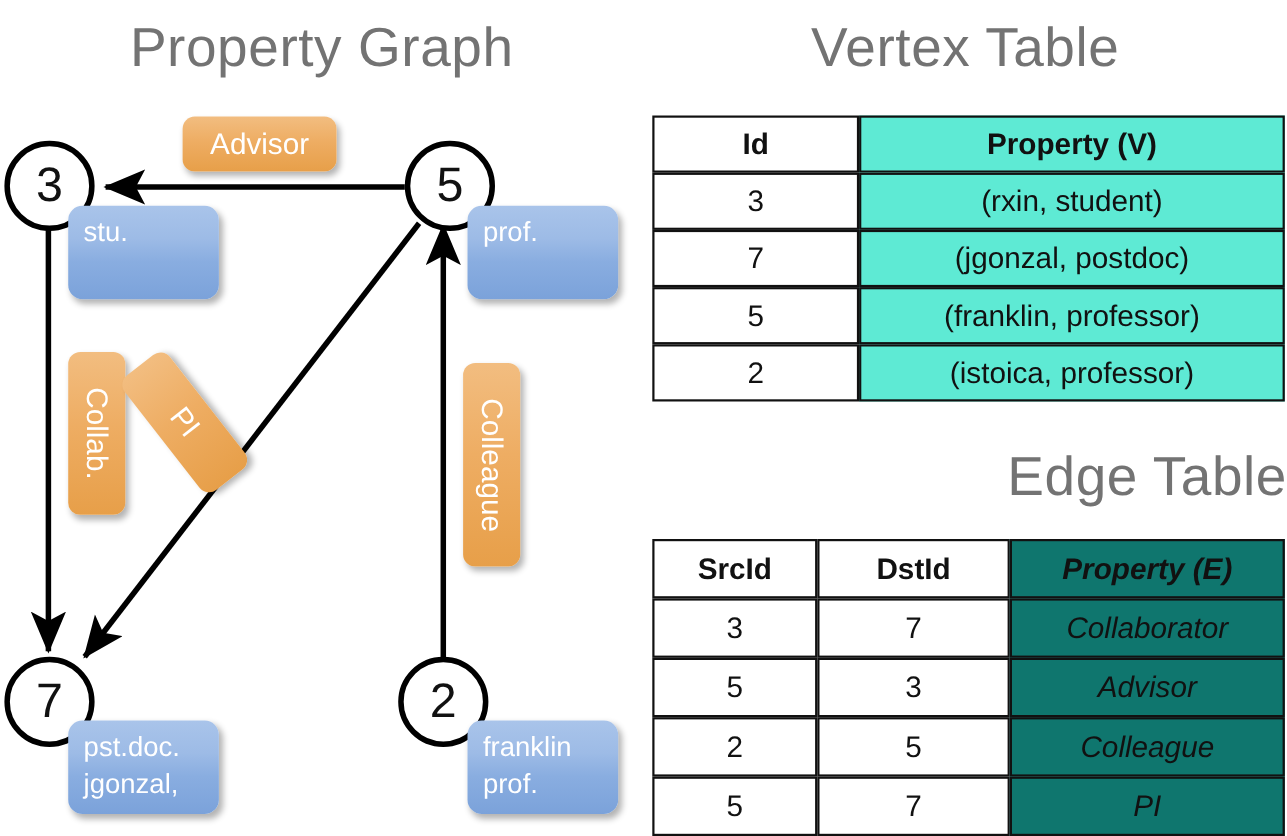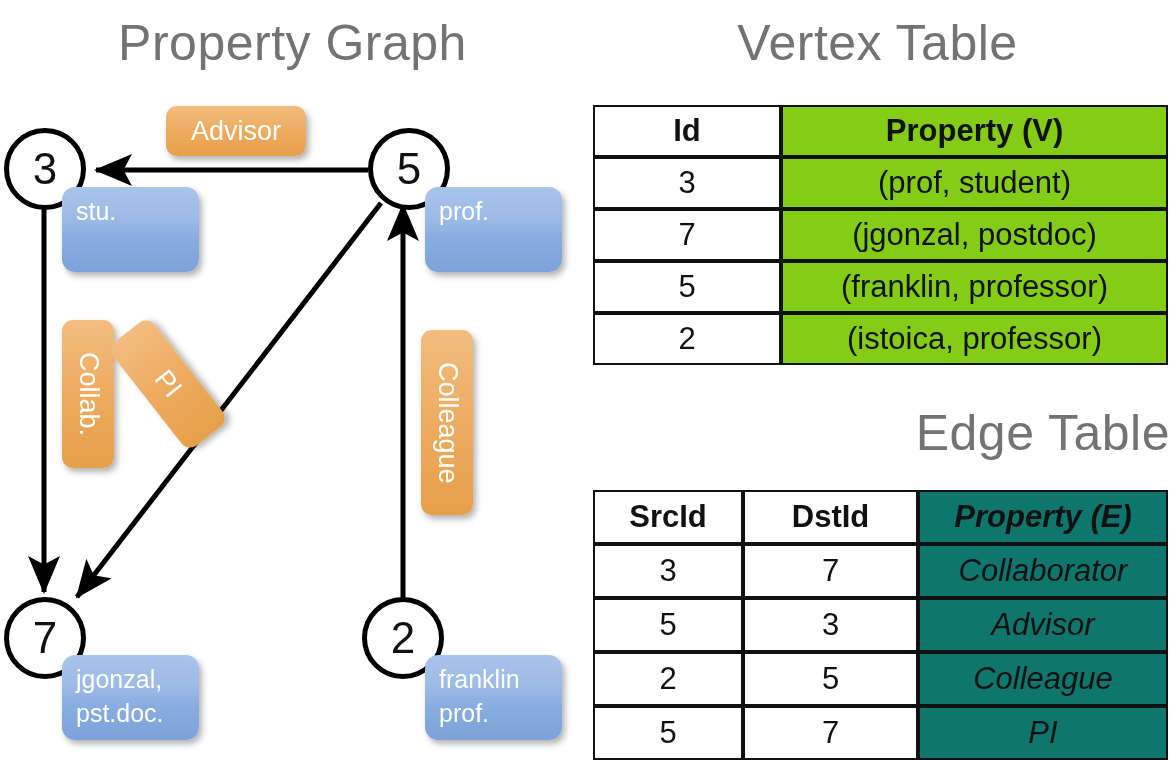--- a/index.html
+++ b/index.html
@@ -78,28 +78,28 @@
     border-collapse:separate;
     border-spacing:0;
     table-layout:fixed;
     background:#fff;
   }
   table.grid td,table.grid th{
     border:2px solid #111;
     text-align:center;
     vertical-align:middle;
     font-weight:400;
-    font-size:31px;
+    font-size:27px;
     color:#111;
     padding:0;
     font-family:"Liberation Sans","DejaVu Sans",sans-serif;
     box-sizing:border-box;
   }
   table.grid th{font-weight:700;}
-  .c-blue{background:#84cc16;}
+  .c-blue{background:#5eead4;}
   .c-peach{background:#0f766e;font-style:italic;}
 
   #vertex-table{left:593px;top:105px;width:575px;}
   #vertex-table .col-id{width:188px;height:52px;}
   #vertex-table .col-prop{width:387px;height:52px;}
 
   #edge-table{left:593px;top:490px;width:575px;}
   #edge-table .col-src{width:150px;height:54px;}
   #edge-table .col-dst{width:175px;height:54px;}
   #edge-table .col-prop{width:250px;height:54px;}
@@ -150,22 +150,22 @@
     <span>2</span>
   </div>
 
   <div class="prop-box" style="left:62px;top:187px;width:137px;height:85px;">
     <span>stu.</span>
   </div>
   <div class="prop-box" style="left:425px;top:187px;width:137px;height:85px;">
     <span>prof.</span>
   </div>
   <div class="prop-box" style="left:62px;top:655px;width:137px;height:85px;">
+    <span>pst.doc.</span>
     <span>jgonzal,</span>
-    <span>pst.doc.</span>
   </div>
   <div class="prop-box" style="left:425px;top:655px;width:137px;height:85px;">
     <span>franklin</span>
     <span>prof.</span>
   </div>
 
   <div class="edge-label" style="left:166px;top:106px;width:140px;height:50px;">
     <span>Advisor</span>
   </div>
 
@@ -185,21 +185,21 @@
 <table class="grid" id="vertex-table">
   <thead>
     <tr>
       <th class="col-id">Id</th>
       <th class="col-prop c-blue">Property (V)</th>
     </tr>
   </thead>
   <tbody>
     <tr>
       <td class="col-id">3</td>
-      <td class="col-prop c-blue">(prof, student)</td>
+      <td class="col-prop c-blue">(rxin, student)</td>
     </tr>
     <tr>
       <td class="col-id">7</td>
       <td class="col-prop c-blue">(jgonzal, postdoc)</td>
     </tr>
     <tr>
       <td class="col-id">5</td>
       <td class="col-prop c-blue">(franklin, professor)</td>
     </tr>
     <tr>

